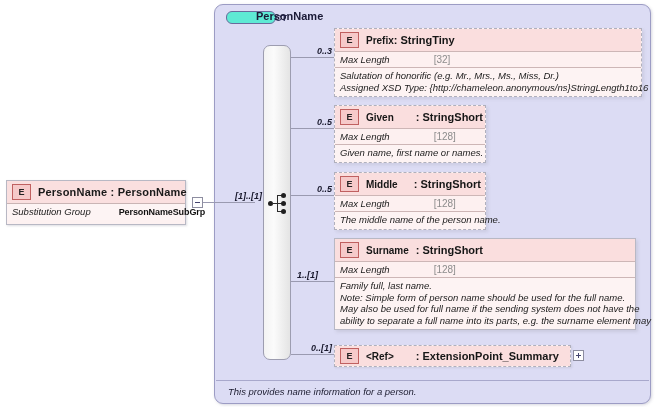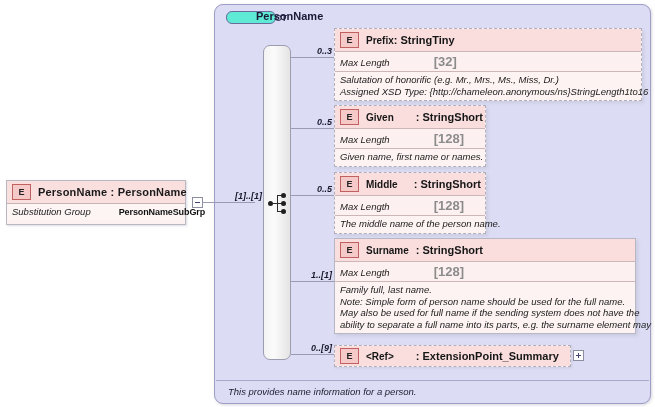--- a/index.html
+++ b/index.html
@@ -230,23 +230,23 @@
     padding: 2px 6px 2px 5px;
     white-space: nowrap;
   }
   .facet-name {
     font-size: 9.5px;
     font-style: italic;
     color: #1d1d1d;
     margin-right: 8px;
   }
   .facet-val {
-    font-size: 13px;
+    font-size: 10px;
     color: #8c8c8c;
-    font-weight: bold;
+    font-weight: normal;
     padding-left: 36px;
   }
   .node-doc {
     background: #fdf3f3;
     border-top: 1px solid #cdb6b6;
     padding: 2px 6px 3px 5px;
     font-size: 9.5px;
     font-style: italic;
     color: #1b1b1b;
     line-height: 11.6px;
@@ -302,22 +302,22 @@
 
   <div class="conn h" style="left:291px; top:57px;  width:43px;"></div>
   <div class="conn h" style="left:291px; top:128px; width:43px;"></div>
   <div class="conn h" style="left:291px; top:195px; width:43px;"></div>
   <div class="conn h" style="left:291px; top:281px; width:43px;"></div>
   <div class="conn h" style="left:291px; top:354px; width:43px;"></div>
 
   <div class="card" style="left:294px; top:46px;  width:38px;">0..3</div>
   <div class="card" style="left:294px; top:117px; width:38px;">0..5</div>
   <div class="card" style="left:294px; top:184px; width:38px;">0..5</div>
-  <div class="card" style="left:290px; top:270px; width:42px;">1..[1]</div>
-  <div class="card" style="left:290px; top:343px; width:42px;">0..[9]</div>
+  <div class="card" style="left:276px; top:270px; width:42px;">1..[1]</div>
+  <div class="card" style="left:290px; top:343px; width:42px;">0..[1]</div>
 
   <div class="node optional" style="left:334px; top:28px; width:308px;">
     <div class="node-head">
       <span class="e-badge">E</span>
       <span class="node-name">Prefix</span>
       <span class="node-type" style="">: StringTiny</span>
     </div>
     <div class="node-facet">
       <span class="facet-name">Max Length</span>
       <span class="facet-val">[32]</span>

